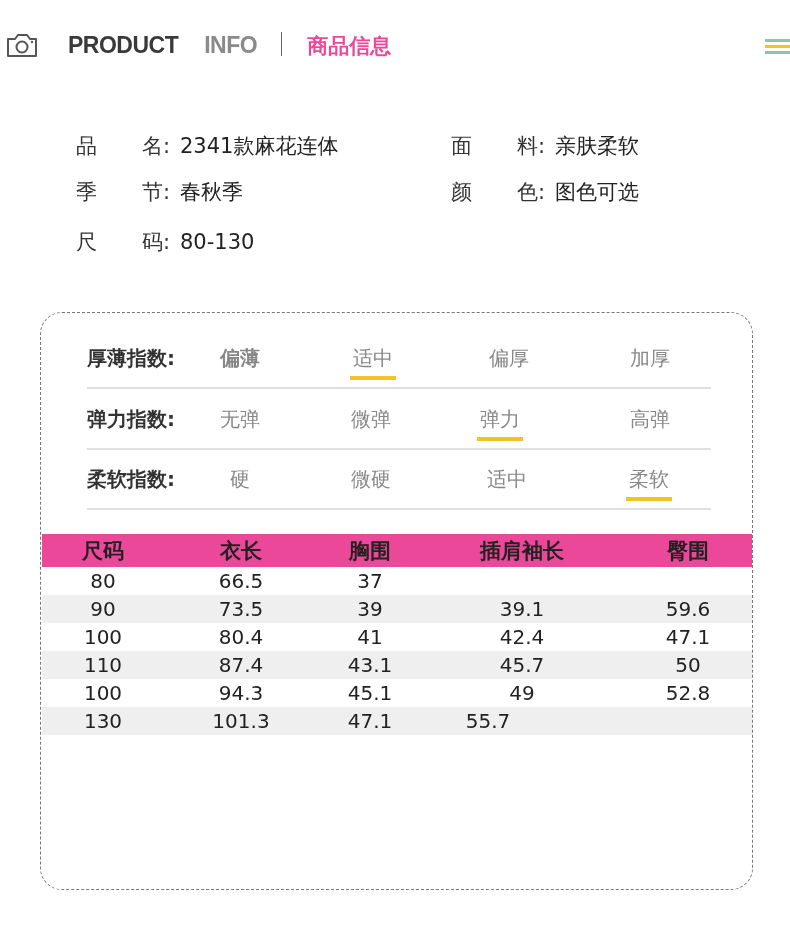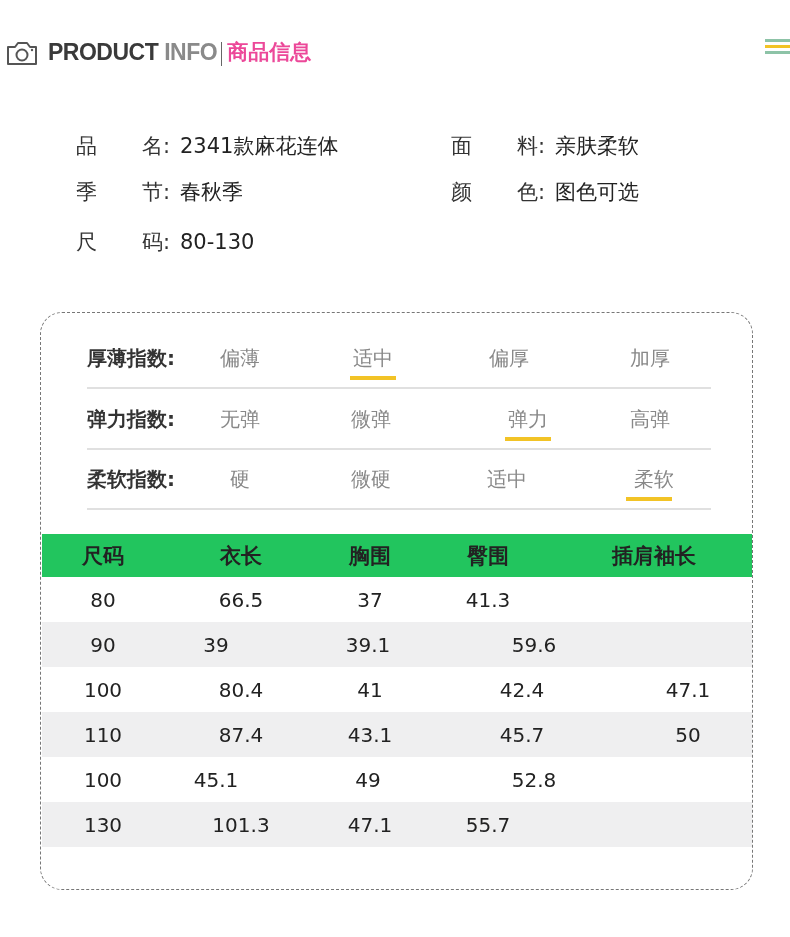--- a/index.html
+++ b/index.html
@@ -1,19 +1,19 @@
 <!DOCTYPE html>
 <html><head>
 <meta charset="utf-8">
 <style>
   * { margin: 0; padding: 0; box-sizing: border-box; }
   html, body { width: 790px; height: 937px; background: #ffffff; overflow: hidden; }
   body { position: relative; font-family: "DejaVu Sans", "Liberation Sans", sans-serif; color: #333; }
 
-  .header { position: absolute; left: 6px; top: 32px; height: 34px; display: flex; align-items: flex-end; }
+  .header { position: absolute; left: 6px; top: 32px; height: 34px; display: flex; align-items: flex-start; gap: 20px; }
   .camera { width: 32px; height: 26px; margin-right: 10px; }
   .h-bold { font-family: "Liberation Sans", sans-serif; font-weight: bold; font-size: 23px; color: #3a3a3a; letter-spacing: -0.5px; }
   .h-thin { font-family: "Liberation Sans", sans-serif; font-weight: bold; font-size: 23px; color: #8a8a8a; margin-left: 6px; letter-spacing: -0.5px; }
   .h-sep { width: 1px; height: 24px; background: #666; margin: 0 5px 0 4px; }
   .h-cn { font-weight: bold; font-size: 21px; color: #ec4899; }
 
   .menu { position: absolute; left: 765px; top: 39px; width: 25px; height: 16px; cursor: pointer; }
   .menu span { display: block; height: 3px; margin-bottom: 3px; }
 
   .info { position: absolute; font-size: 21px; color: #222; display: flex; align-items: center; height: 30px; }
@@ -23,22 +23,22 @@
 
   .card { position: absolute; left: 40px; top: 312px; width: 713px; height: 578px; border: 1px dashed #777; border-radius: 22px; overflow: hidden; }
 
   .idx-row { position: absolute; left: 46px; width: 624px; height: 50px; }
   .idx-label { position: absolute; left: 0; top: 6px; font-size: 20px; font-weight: bold; color: #333; white-space: nowrap; }
   .idx-line { position: absolute; left: 0; right: 0; bottom: 0; height: 2px; background: #e0e0e0; }
   .idx-opt { position: absolute; top: 6px; font-size: 20px; color: #888; white-space: nowrap; text-align: center; width: 50px; }
   .idx-opt.sel::after { content: ""; position: absolute; left: 2px; right: 2px; bottom: -8px; height: 4px; background: #f2c326; }
 
   .table { position: absolute; left: 1px; top: 221px; width: 712px; }
-  .tr { display: flex; height: 45px; align-items: center; font-size: 20px; color: #222; }
-  .th { height: 43px; background: #22c55e; font-size: 21px; font-weight: bold; color: #222; }
+  .tr { display: flex; height: 28px; align-items: center; font-size: 20px; color: #222; }
+  .th { height: 33px; background: #ec4899; font-size: 21px; font-weight: bold; color: #222; }
   .tr.alt { background: #efeff0; }
   .tc { text-align: center; }
   .c0 { width: 122px; } .c1 { width: 154px; } .c2 { width: 104px; } .c3 { width: 200px; } .c4 { width: 132px; }
 
   .note { position: absolute; left: 0; right: 0; top: 541px; text-align: center; font-size: 17px; color: #555; }
 </style>
 </head>
 <body>
 
 <div class="header">
@@ -82,81 +82,82 @@
 <div class="info" style="left:451px; top:177px;">
   <span class="k1">颜</span>
   <span class="k2">色:</span>
   <span class="val">图色可选</span>
 </div>
 
 <div class="card">
 
   <div class="idx-row" style="top:26px;">
     <span class="idx-label">厚薄指数:</span>
-    <span class="idx-opt" style="left:128px;">偏薄</span>
+    <span class="idx-opt" style="left:128px;font-weight:bold;">偏薄</span>
     <span class="idx-opt sel" style="left:261px;">适中</span>
     <span class="idx-opt" style="left:397px;">偏厚</span>
     <span class="idx-opt" style="left:538px;">加厚</span>
     <div class="idx-line"></div>
   </div>
 
   <div class="idx-row" style="top:87px;">
     <span class="idx-label">弹力指数:</span>
     <span class="idx-opt" style="left:128px;font-family:Liberation Serif, serif;">无弹</span>
     <span class="idx-opt" style="left:259px;">微弹</span>
-    <span class="idx-opt sel" style="left:416px;">弹力</span>
+    <span class="idx-opt sel" style="left:388px;">弹力</span>
     <span class="idx-opt" style="left:538px;">高弹</span>
     <div class="idx-line"></div>
   </div>
 
   <div class="idx-row" style="top:147px;">
     <span class="idx-label">柔软指数:</span>
     <span class="idx-opt" style="left:128px;">硬</span>
     <span class="idx-opt" style="left:259px;">微硬</span>
     <span class="idx-opt" style="left:395px;">适中</span>
-    <span class="idx-opt sel" style="left:537px;text-align:right;">柔软</span>
+    <span class="idx-opt sel" style="left:537px;">柔软</span>
     <div class="idx-line"></div>
   </div>
 
   <div class="table">
     <div class="tr th">
       <div class="tc c0">尺码</div>
       <div class="tc c1">衣长</div>
       <div class="tc c2">胸围</div>
+      <div class="tc c3">插肩袖长</div>
       <div class="tc c4">臀围</div>
-      <div class="tc c3">插肩袖长</div>
     </div>
     <div class="tr">
       <div class="tc c0">80</div>
       <div class="tc c1">66.5</div>
       <div class="tc c2">37</div>
-      <div class="tc c4">41.3</div>
     </div>
     <div class="tr alt">
       <div class="tc c0">90</div>
+      <div class="tc c1">73.5</div>
       <div class="tc c2">39</div>
       <div class="tc c3">39.1</div>
       <div class="tc c4">59.6</div>
     </div>
     <div class="tr">
       <div class="tc c0">100</div>
       <div class="tc c1">80.4</div>
       <div class="tc c2">41</div>
       <div class="tc c3">42.4</div>
       <div class="tc c4">47.1</div>
     </div>
     <div class="tr alt">
       <div class="tc c0">110</div>
       <div class="tc c1">87.4</div>
       <div class="tc c2">43.1</div>
       <div class="tc c3">45.7</div>
       <div class="tc c4">50</div>
     </div>
     <div class="tr">
       <div class="tc c0">100</div>
+      <div class="tc c1">94.3</div>
       <div class="tc c2">45.1</div>
       <div class="tc c3">49</div>
       <div class="tc c4">52.8</div>
     </div>
     <div class="tr alt">
       <div class="tc c0">130</div>
       <div class="tc c1">101.3</div>
       <div class="tc c2">47.1</div>
       <div class="tc c4">55.7</div>
     </div>

